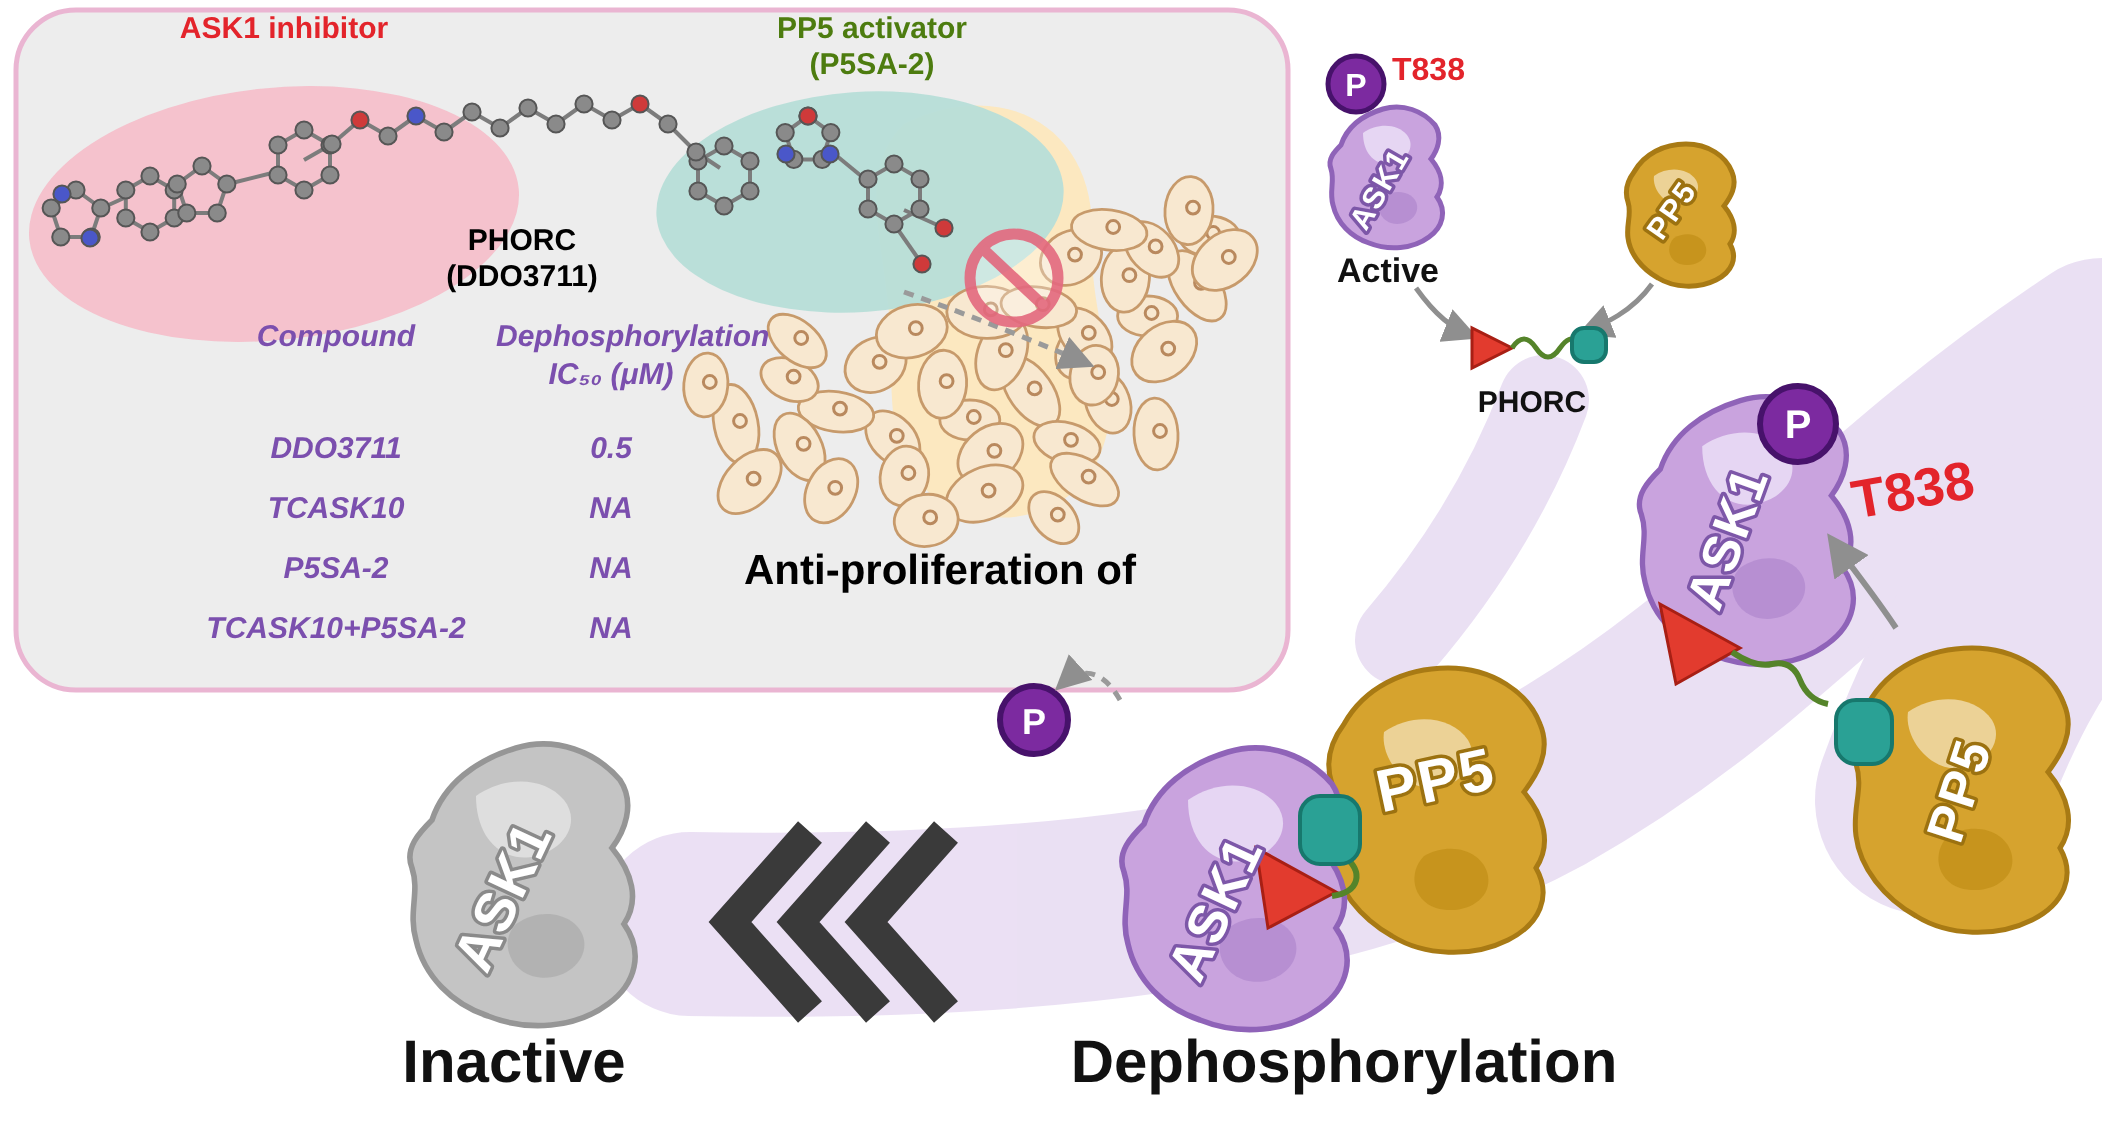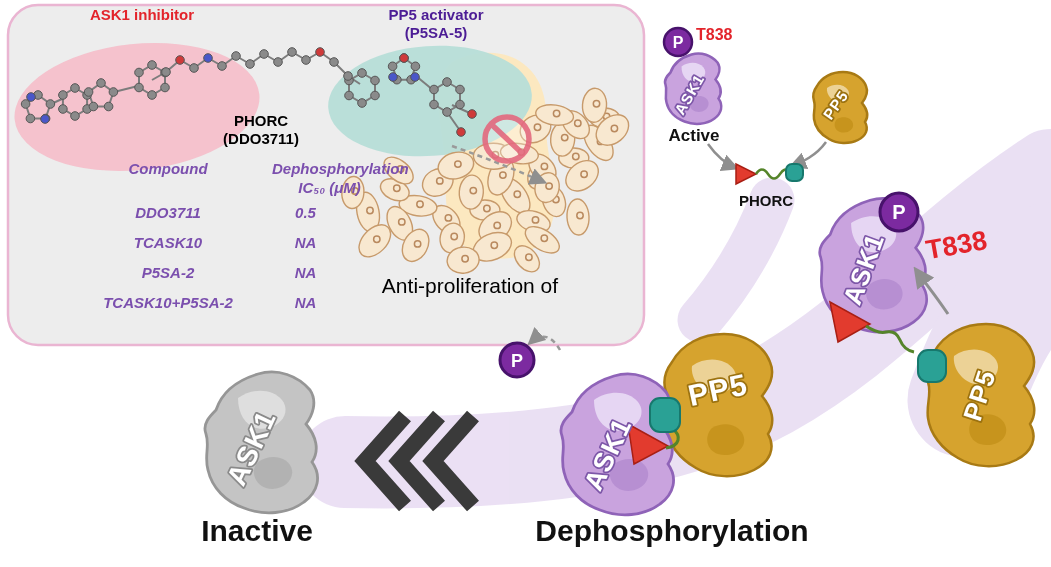--- a/index.html
+++ b/index.html
@@ -2,30 +2,30 @@
 <html><head>
 <meta charset="utf-8">
 <style>
   html,body{margin:0;padding:0;background:#fff;}
   .stage{position:relative;width:1051px;height:567px;overflow:hidden;background:#fff;
          font-family:"Liberation Sans",sans-serif;}
   #scene{position:absolute;left:0;top:0;z-index:0;}
   .overlay{position:absolute;left:0;top:0;width:1051px;height:398px;z-index:2;pointer-events:none;}
   .panel-lbl{position:absolute;text-align:center;font-weight:700;font-size:15px;line-height:1.2;white-space:nowrap;}
   .lbl-ask1{left:58px;top:6px;width:168px;color:#e3242b;}
-  .lbl-pp5{left:360px;top:6px;width:152px;color:#4c1d95;}
+  .lbl-pp5{left:360px;top:6px;width:152px;color:#4d7c0f;}
   .lbl-phorc{left:198px;top:112px;width:126px;color:#000;}
   .tbl{position:absolute;left:88px;top:160px;width:280px;
        font-style:italic;font-weight:700;font-size:15px;color:#7b4fae;text-align:center;}
   .hdr,.row{display:grid;grid-template-columns:160px 115px;}
-  .hdr{align-items:start;line-height:1.25;gap:24px;}
-  .rows{}
+  .hdr{align-items:start;line-height:1.25;}
+  .rows{margin-top:12px;}
   .row{height:30px;align-items:center;}
   .caption{position:absolute;left:320px;top:274px;width:300px;text-align:center;
-           font-weight:400;font-size:21px;color:#000;line-height:1.15;}
+           font-weight:700;font-size:21px;color:#000;line-height:1.15;}
   #scene text{font-family:"Liberation Sans",sans-serif;font-weight:700;}
   .outl-p{fill:#fff;stroke:#7d57a8;stroke-width:3.5px;paint-order:stroke;stroke-linejoin:round;letter-spacing:1px;}
   .outl-au{fill:#fff;stroke:#9c7210;stroke-width:3.5px;paint-order:stroke;stroke-linejoin:round;letter-spacing:1px;}
   .outl-gr{fill:#fff;stroke:#8a8a8a;stroke-width:3.5px;paint-order:stroke;stroke-linejoin:round;letter-spacing:1px;}
 </style>
 </head>
 <body>
 
 <div class="stage">
 
@@ -309,21 +309,21 @@
   <text x="257" y="541" text-anchor="middle" font-size="30" fill="#111">Inactive</text>
   <text x="672" y="541" text-anchor="middle" font-size="30" fill="#111">Dephosphorylation</text>
 </svg>
 
 <div class="overlay">
   <div class="panel-lbl lbl-ask1">
     <div>ASK1 inhibitor</div>
   </div>
   <div class="panel-lbl lbl-pp5">
     <div>PP5 activator</div>
-    <div>(P5SA-5)</div>
+    <div>(P5SA-2)</div>
   </div>
   <div class="panel-lbl lbl-phorc">
     <div>PHORC</div>
     <div>(DDO3711)</div>
   </div>
 
   <div class="tbl">
     <div class="hdr">
       <div>Compound</div>
       <div>

